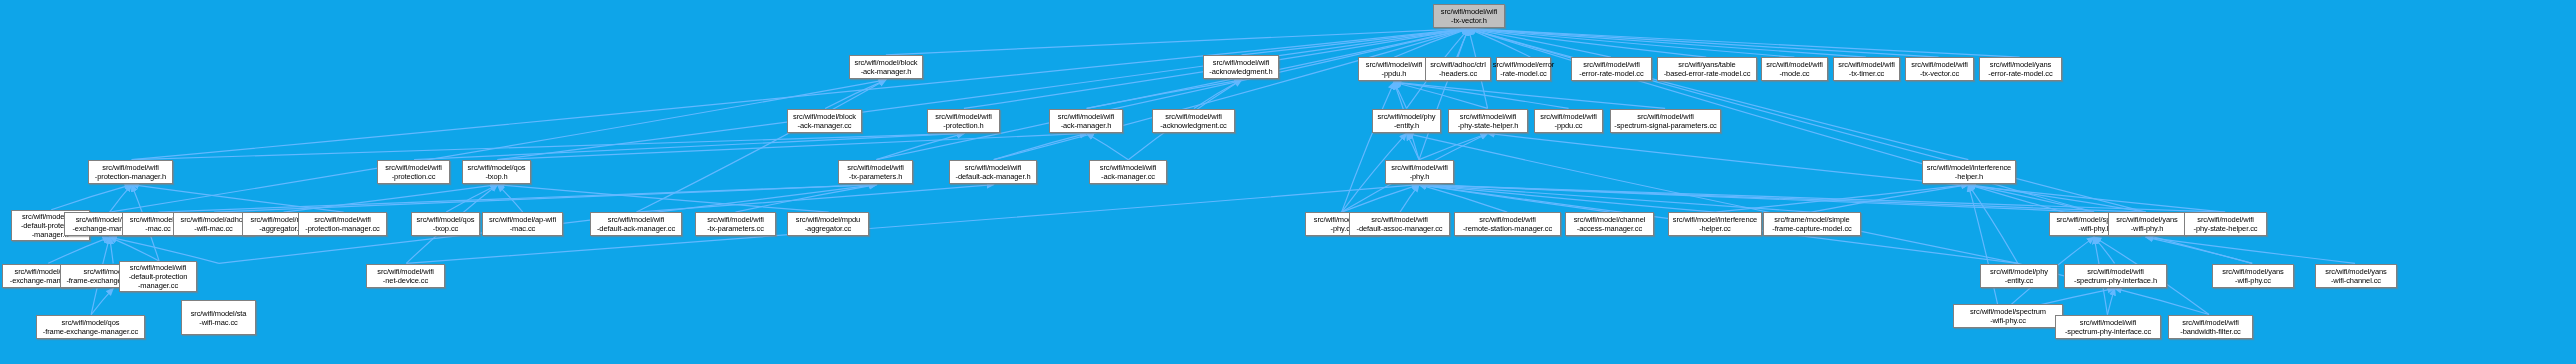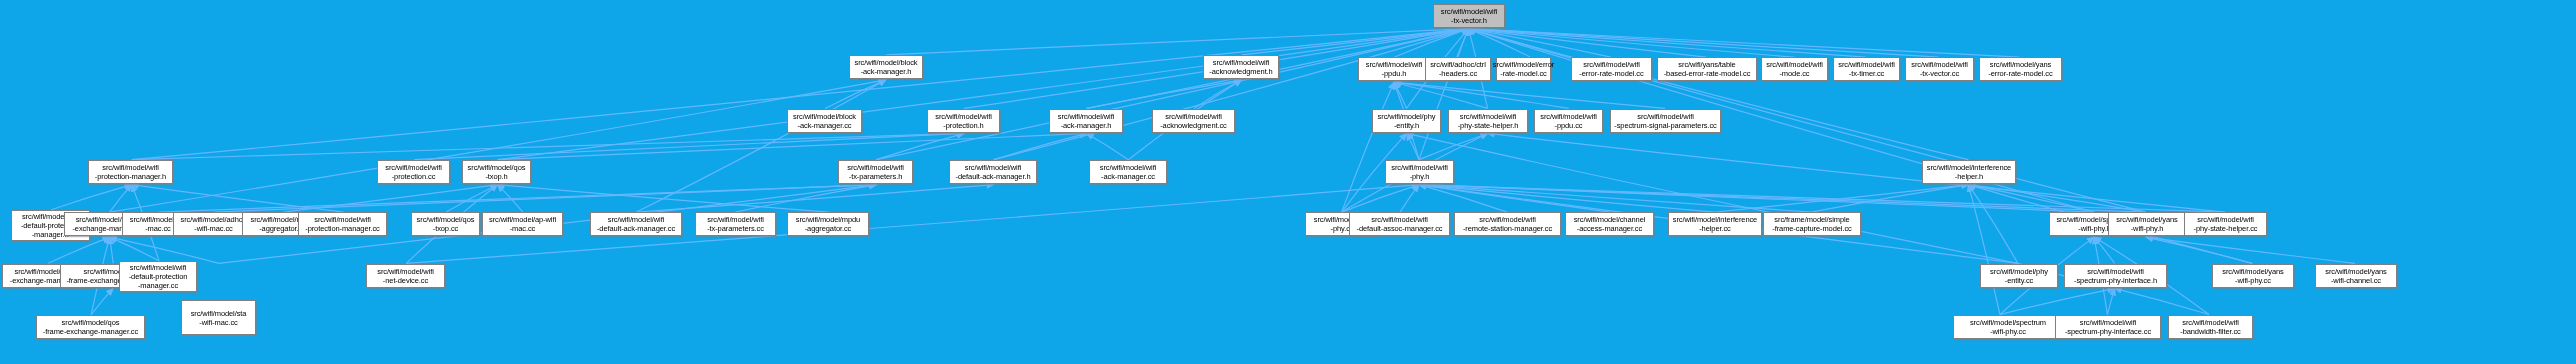--- a/index.html
+++ b/index.html
@@ -266,21 +266,21 @@
       <div class="node" style="left: 1980px; top: 264px; width: 78px; height: 24px;">src/wifi/model/phy
 -entity.cc</div>
       <div class="node" style="left: 2064px; top: 264px; width: 103px; height: 24px;">src/wifi/model/wifi
 -spectrum-phy-interface.h</div>
       <div class="node" style="left: 2212px; top: 264px; width: 82px; height: 24px;">src/wifi/model/yans
 -wifi-phy.cc</div>
       <div class="node" style="left: 2315px; top: 264px; width: 82px; height: 24px;">src/wifi/model/yans
 -wifi-channel.cc</div>
       <div class="node" style="left: 36px; top: 315px; width: 109px; height: 24px;">src/wifi/model/qos
 -frame-exchange-manager.cc</div>
-      <div class="node" style="left: 1953px; top: 315px; width: 110px; height: 24px;">src/wifi/model/spectrum
+      <div class="node" style="left: 1953px; top: 304px; width: 110px; height: 24px;">src/wifi/model/spectrum
 -wifi-phy.cc</div>
       <div class="node" style="left: 2055px; top: 315px; width: 106px; height: 24px;">src/wifi/model/wifi
 -spectrum-phy-interface.cc</div>
       <div class="node" style="left: 2168px; top: 315px; width: 85px; height: 24px;">src/wifi/model/wifi
 -bandwidth-filter.cc</div>
     </div>
 </div>
 
 
 </body></html>

